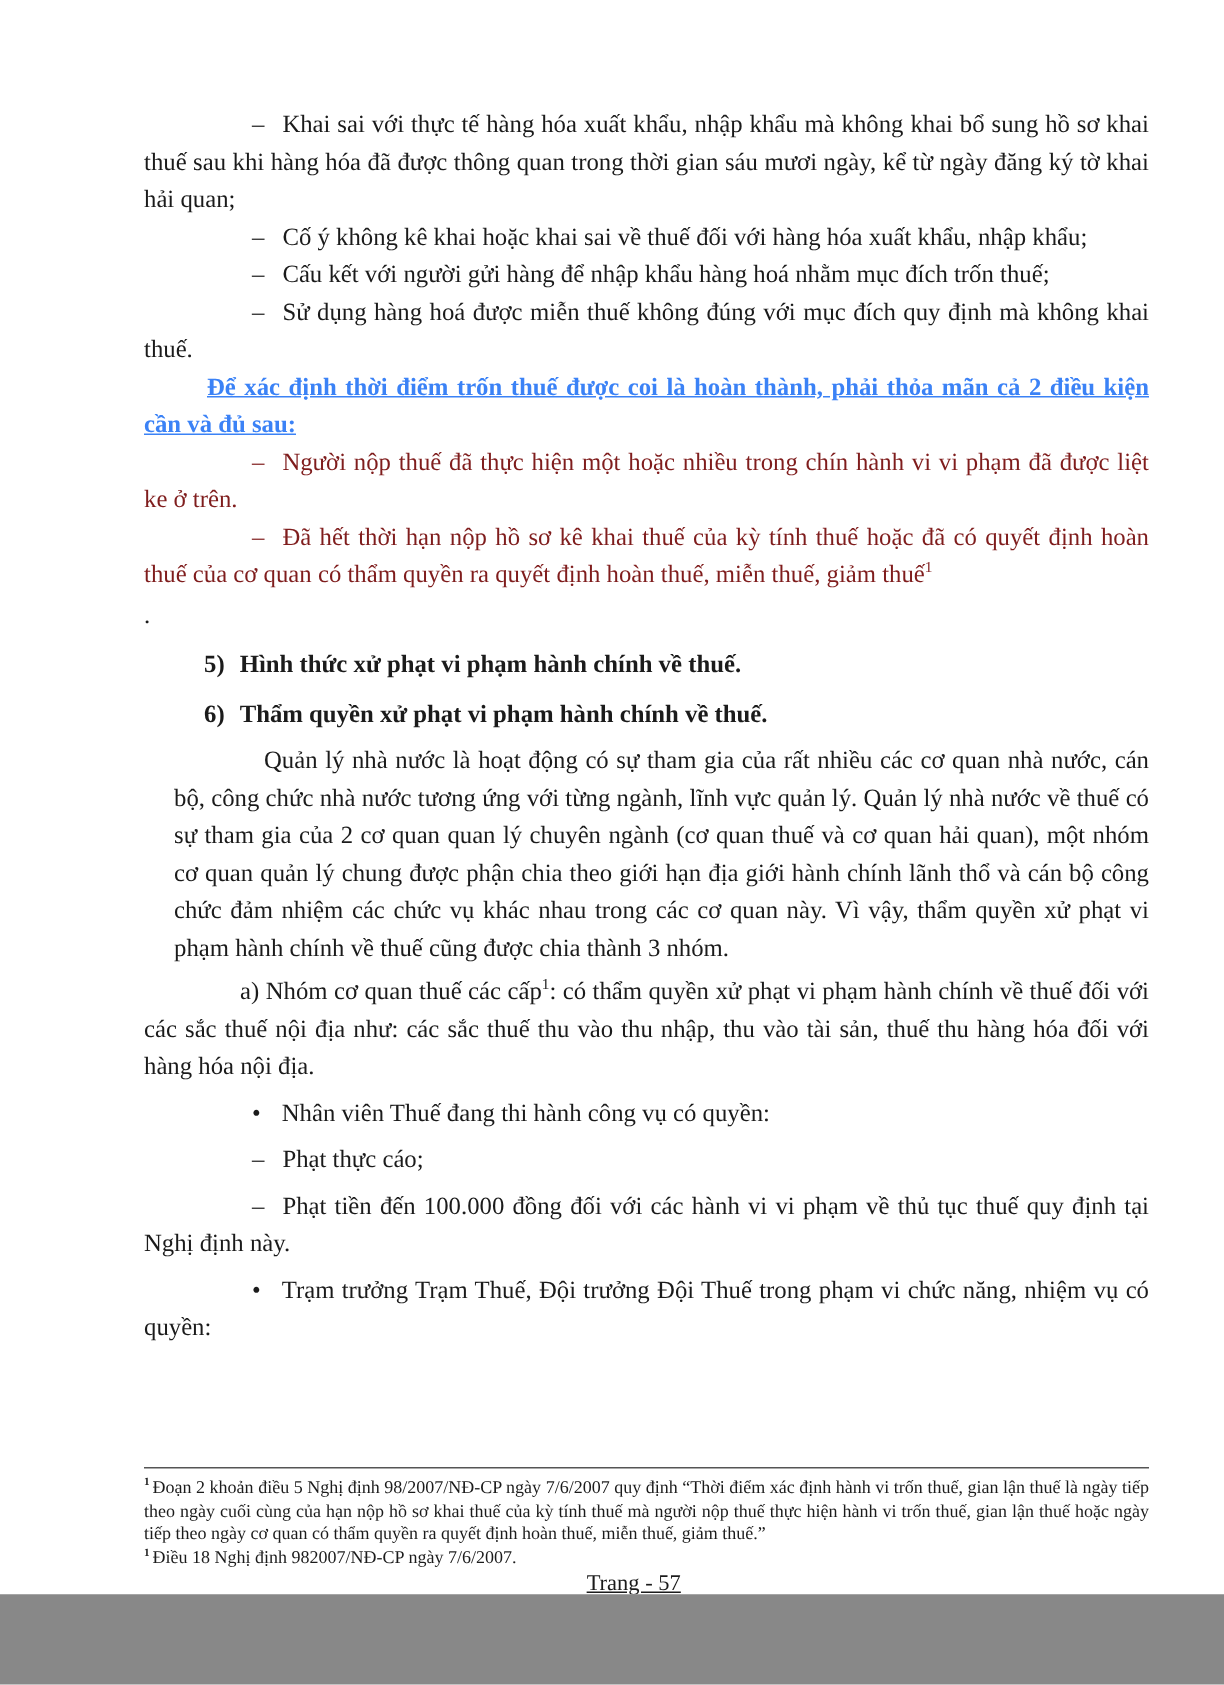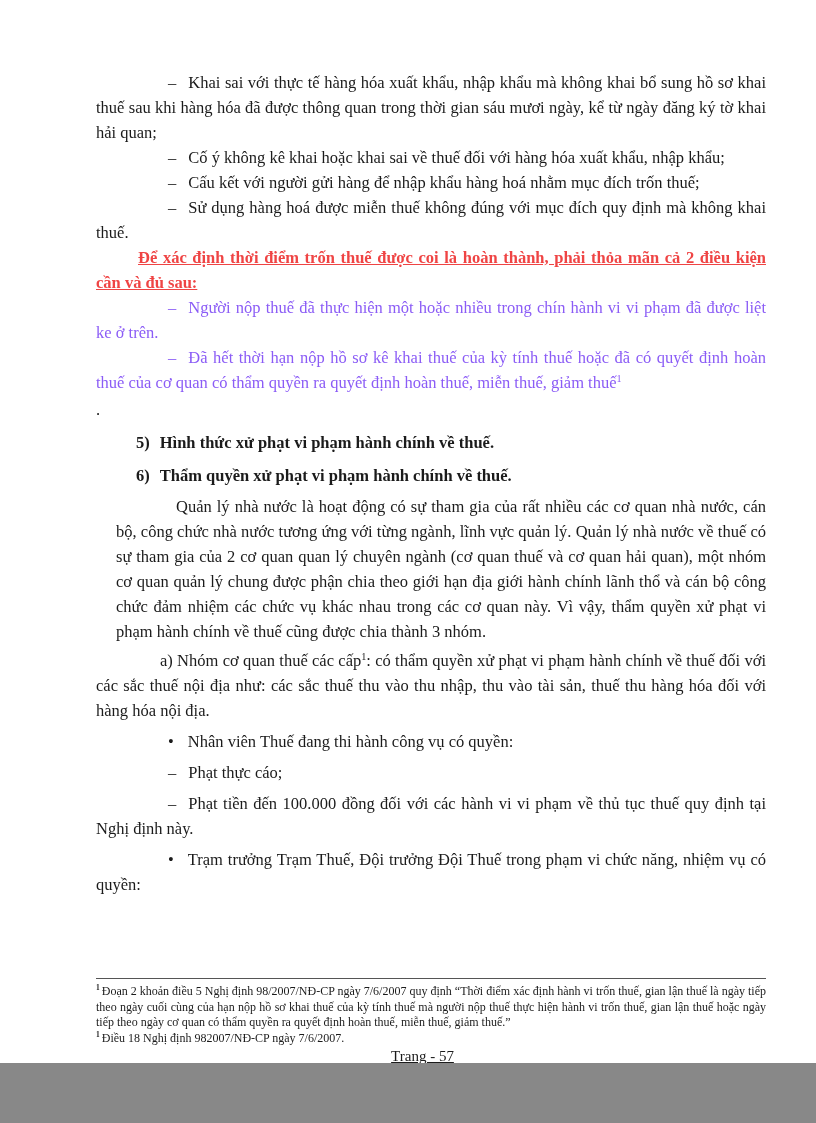--- a/index.html
+++ b/index.html
@@ -21,23 +21,23 @@
     top: 70px;
   }
   .para {
     margin: 0;
     font-size: 16.5px;
     line-height: 25px;
     text-align: justify;
   }
   .dash-item { text-indent: 72px; }
   .marker { margin-right: 12px; }
-  .red { color: #8b5cf6; }
+  .red { color: #7f1d1d; }
   .red-heading {
-    color: #ef4444;
+    color: #3b82f6;
     font-weight: bold;
     text-decoration: underline;
     text-indent: 42px;
   }
   .dot-line { text-indent: 0; margin-top: 2px; }
   .num-heading {
     font-weight: bold;
     text-indent: 40px;
     margin-top: 8px;
     text-align: left;

